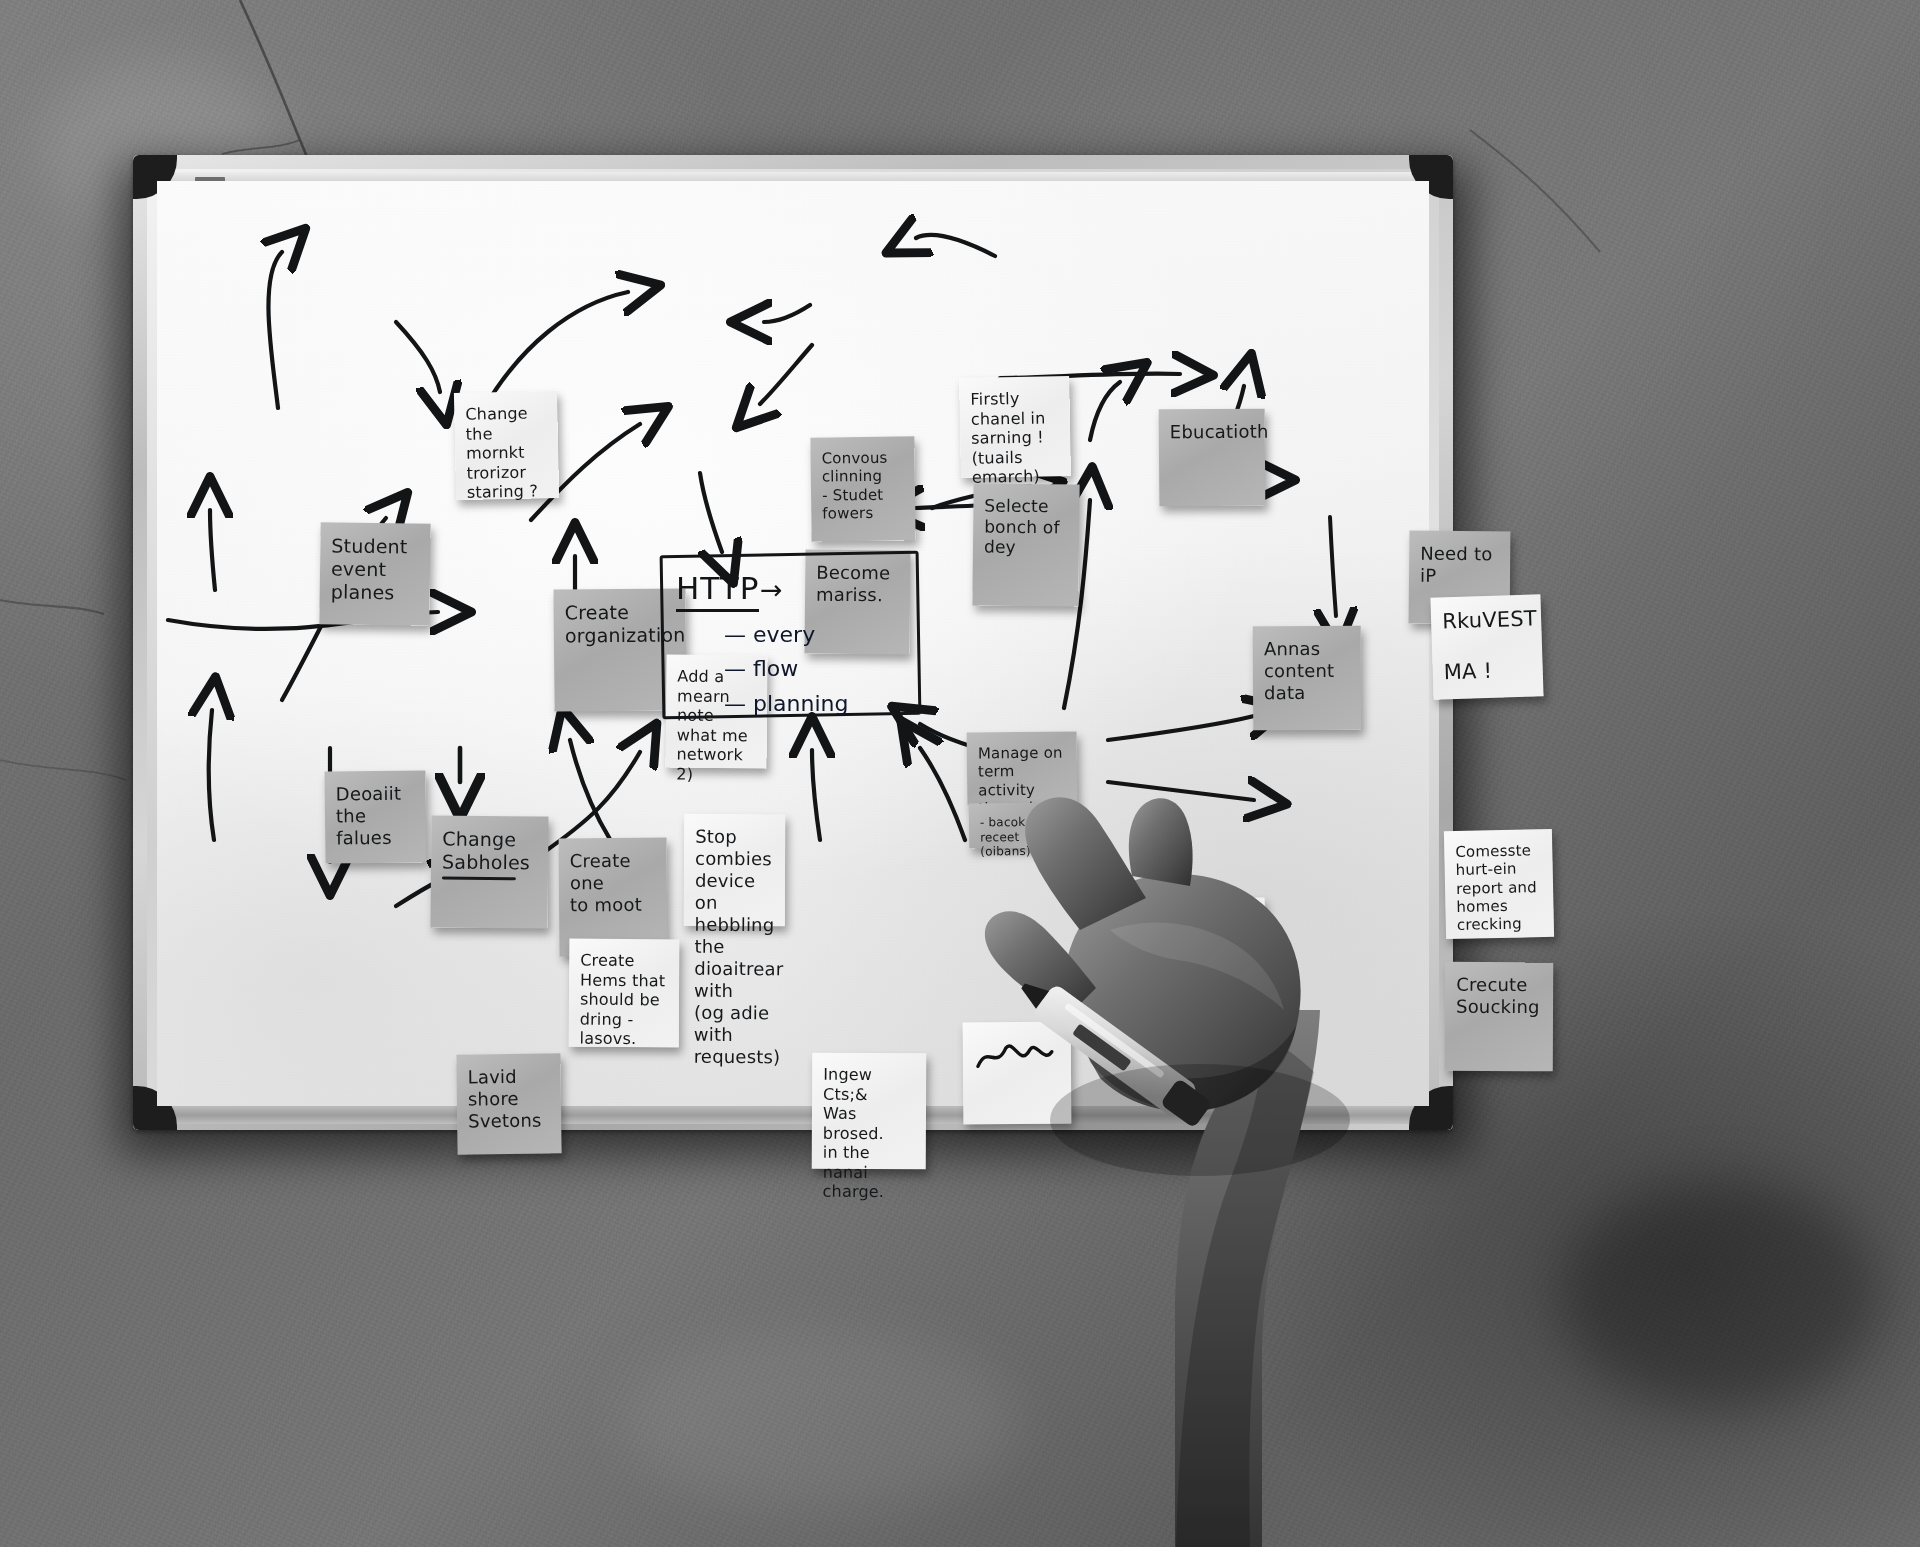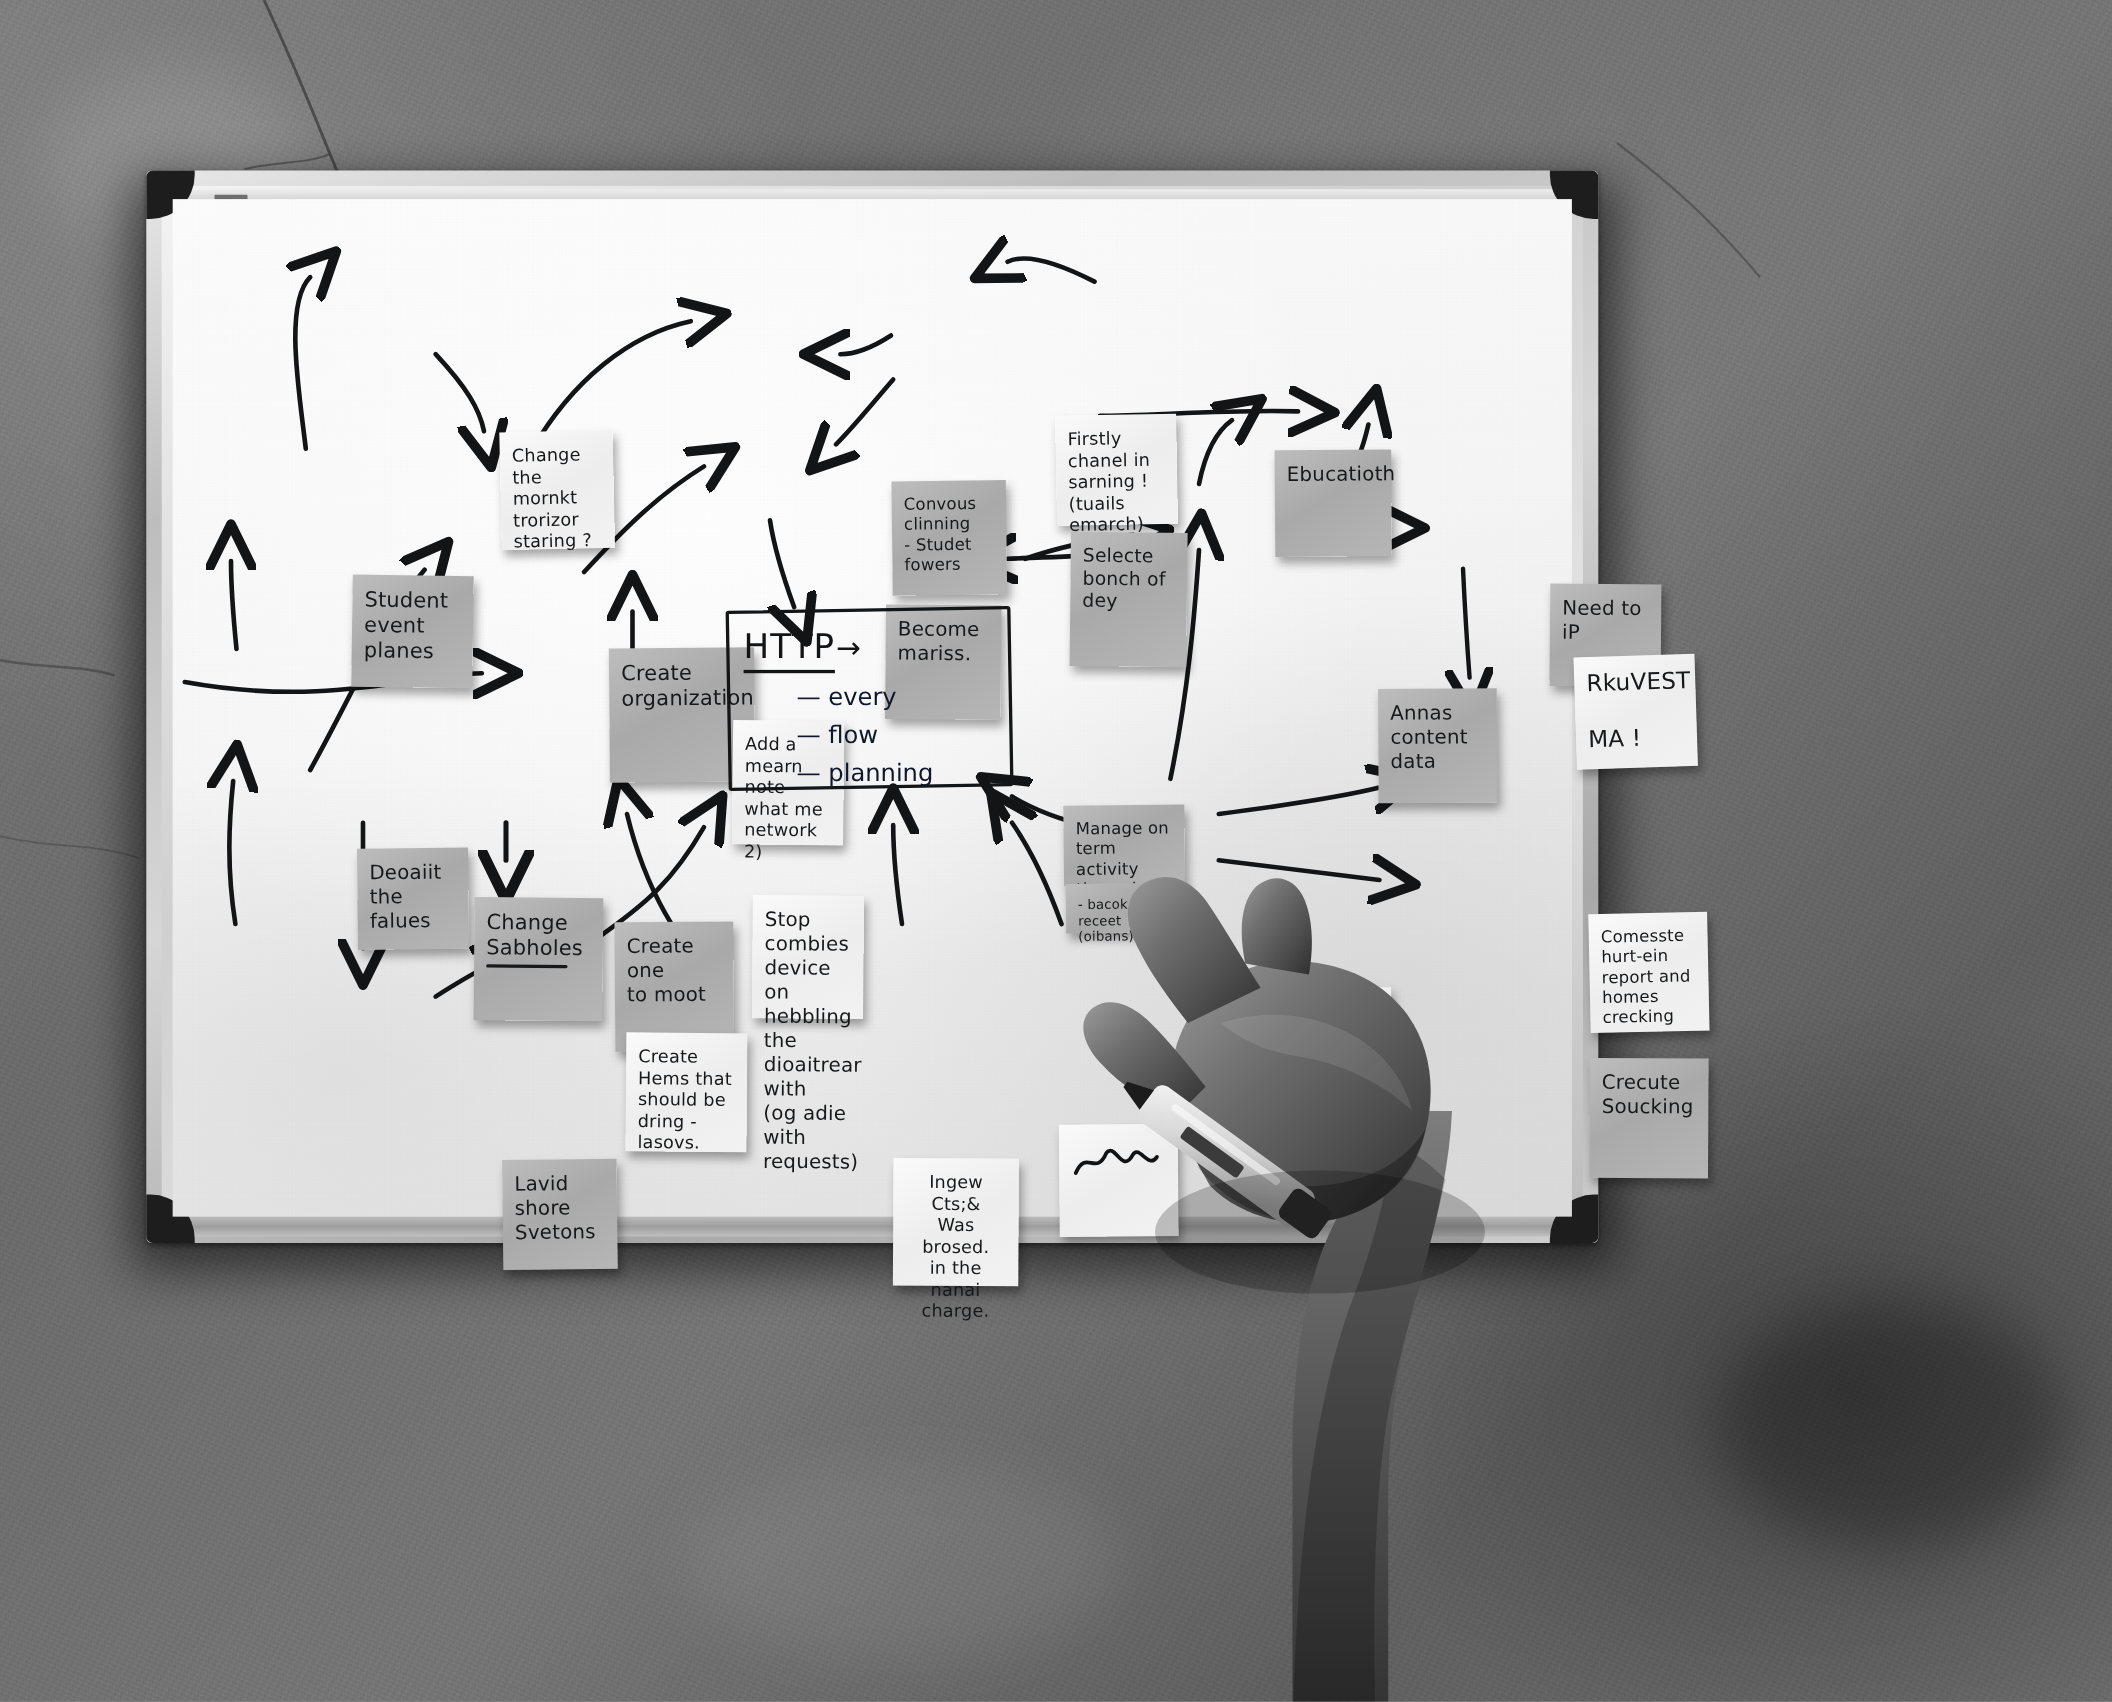--- a/index.html
+++ b/index.html
@@ -255,21 +255,21 @@
 Sabholes</span><div style="height: 3px; background: rgb(23, 25, 27); border-radius: 2px; margin-top: 3px; width: 78%;"></div></div>
       <div class="note gray" style="left: 559px; top: 838px; width: 108px; height: 118px; font-size: 18px; transform: rotate(-0.4deg);"><span>Create one
 to moot</span></div>
       <div class="note white" style="left: 569px; top: 939px; width: 110px; height: 108px; font-size: 16px; transform: rotate(0.5deg);"><span>Create
 Hems that
 should be
 dring -lasovs.</span></div>
       <div class="note gray" style="left: 457px; top: 1054px; width: 104px; height: 100px; font-size: 18px; transform: rotate(-0.7deg);"><span>Lavid
 shore
 Svetons</span></div>
-      <div class="note white" style="left: 812px; top: 1053px; width: 114px; height: 116px; font-size: 16px; transform: rotate(0.3deg); text-align: center;"><span>Ingew Cts;&amp;
+      <div class="note white" style="left: 812px; top: 1053px; width: 114px; height: 116px; font-size: 16px; transform: rotate(0.3deg);"><span>Ingew Cts;&amp;
 Was brosed.
 in the nanai
 charge.</span></div>
       <div class="note white" style="left: 963px; top: 1022px; width: 108px; height: 102px; font-size: 16px; transform: rotate(-0.5deg);"><svg width="80" height="34" style="margin-top:6px">
           <path d="M4 26 C 14 4, 22 30, 32 8 C 40 -2, 46 28, 56 10 C 62 0, 70 24, 78 12" stroke="#101214" stroke-width="3.4" fill="none" stroke-linecap="round"></path>
         </svg></div>
       <div class="note white" style="left: 1153px; top: 898px; width: 112px; height: 108px; font-size: 18px; transform: rotate(-0.5deg);"><span>Start hop
 maximize
   now</span><div style="height: 3px; background: rgb(23, 25, 27); border-radius: 2px; margin-top: 3px; width: 56%; margin-left: 12%;"></div></div>
       <div class="note white" style="left: 1445px; top: 830px; width: 108px; height: 108px; font-size: 15px; transform: rotate(-1.2deg);"><span>Comesste

